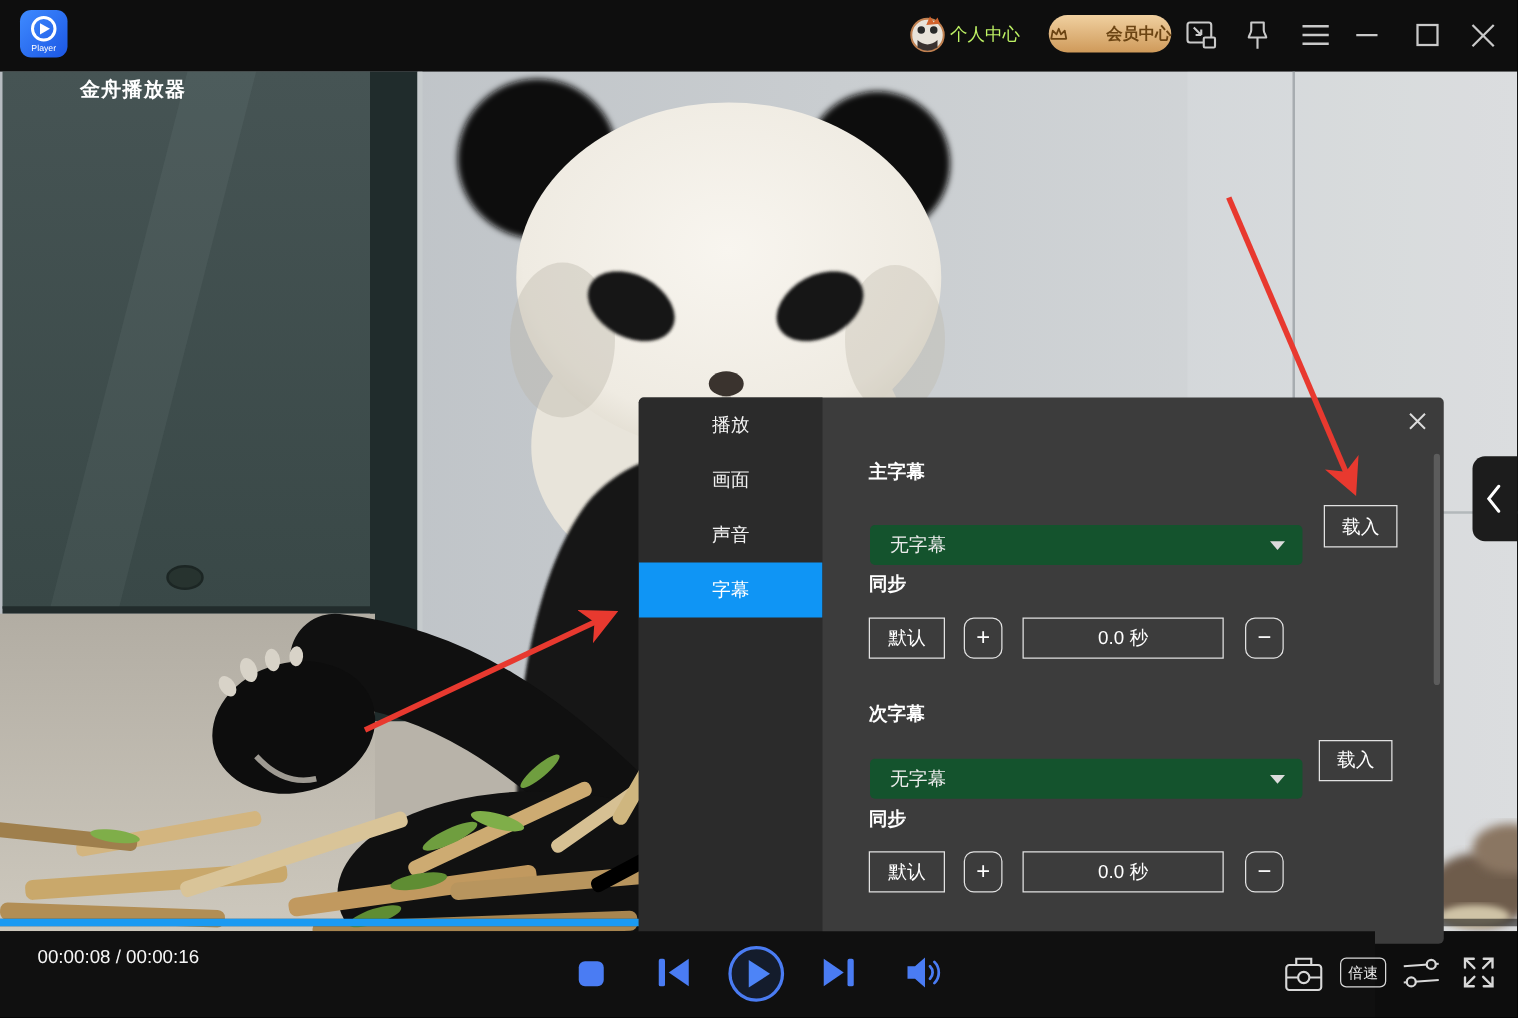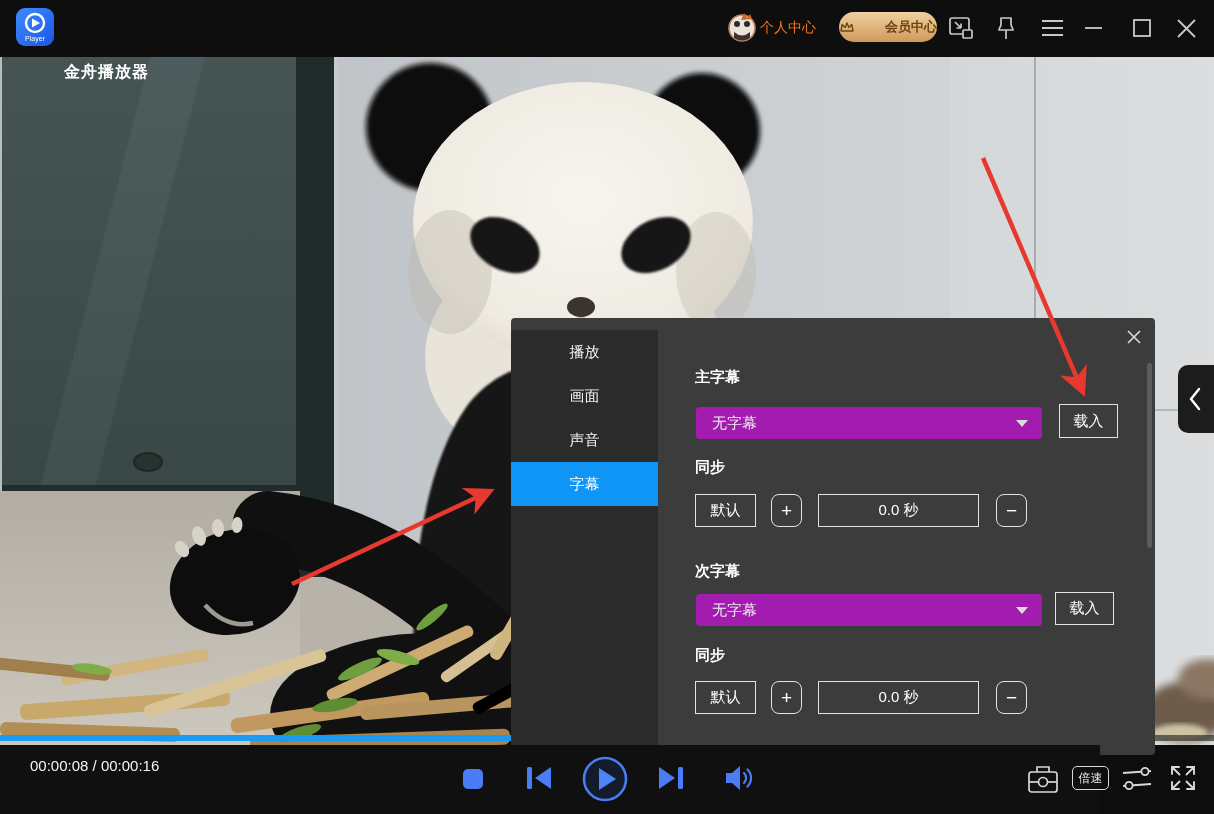--- a/index.html
+++ b/index.html
@@ -6,46 +6,46 @@
   html,body { width:1214px; height:814px; background:#000; overflow:hidden;
               font-family:"Liberation Sans", sans-serif; }
   #app { position:relative; width:1214px; height:814px; background:#0d0d0d; overflow:hidden; }
 
   
   .titlebar { position:absolute; left:0; top:0; width:1214px; height:57px; background:#0e0e0e; z-index:30; }
   .logo { position:absolute; left:16px; top:8px; width:38px; height:38px; border-radius:9px;
           background:linear-gradient(135deg,#3f8bff,#1b56e4); }
   .app-title { position:absolute; left:64px; top:18px; color:#fff; font-size:16px; font-weight:bold; letter-spacing:1px;margin-top:44px; }
   .avatar { position:absolute; left:727px; top:12px; width:30px; height:30px; }
-  .user-center { position:absolute; left:760px; top:19px; color:#f97316; font-size:14px; }
+  .user-center { position:absolute; left:760px; top:19px; color:#bef264; font-size:14px; }
   .member-btn { position:absolute; left:839px; top:12px; width:98px; height:30px; border-radius:15px;
                 background:linear-gradient(180deg,var(--member-from,#f0d0a0),var(--member-to,#cf9a5a));
                 display:flex; align-items:center; justify-content:space-between; gap:5px;
                 color:var(--member-text,#6b4413); font-size:13px; font-weight:bold; }
   .tb-icon { position:absolute; top:13px; width:30px; height:30px; }
 
   
   .scene { position:absolute; left:0; top:57px; width:1214px; height:688px; z-index:1; }
 
   
   .progress { position:absolute; left:0; top:735px; width:1214px; height:6px; background:rgba(12,12,12,.55); z-index:5; }
   .progress-fill { height:6px; background:var(--progress,#1b9af2); width:50%; }
 
   
   .panel { position:absolute; left:511px; top:318px; width:644px; height:437px; z-index:20;
            background:#3c3c3c; border-radius:4px; }
   .panel-sidebar { position:absolute; left:0; top:0; width:147px; height:437px; background:#2b2b2b;
-                   border-radius:4px 0 0 4px; overflow:hidden;margin-top:12px; }
+                   border-radius:4px 0 0 4px; overflow:hidden; }
   .tab { height:44px; display:flex; align-items:center; justify-content:center;
          color:#f2f2f2; font-size:15px; cursor:default; }
   .tab.active { background:var(--active-tab,#0f95f5); color:#fff; }
   .panel-close { position:absolute; right:13px; top:11px; width:16px; height:16px; }
   .p-label { position:absolute; color:#fff; font-size:15px; font-weight:bold; }
-  .dropdown { position:absolute; left:185px; width:346px; height:32px; background:#a21caf; border-radius:4px;
-              display:flex; align-items:center; color:#ececec; font-size:15px; padding-left:16px; }
+  .dropdown { position:absolute; left:185px; width:346px; height:32px; background:#14532d; border-radius:4px;
+              display:flex; align-items:center; color:#ececec; font-size:15px; padding-left:16px;margin-top:13px; }
   .dd-caret { position:absolute; right:14px; top:13px; width:0; height:0;
               border-left:6px solid transparent; border-right:6px solid transparent; border-top:7px solid #dcdcdc; }
   .btn-outline { position:absolute; border:1px solid rgba(255,255,255,.85); border-radius:0; background:transparent;
                  color:#fff; font-size:15px; display:flex; align-items:center; justify-content:center;
                  font-family:"Liberation Sans", sans-serif; }
   .btn-sq { border-radius:8px; width:31px; height:33px; font-size:19px; }
   .scrollbar { position:absolute; left:636px; top:45px; width:5px; height:185px; background:#5c5c5c; border-radius:3px; }
 
   
   .flyout { position:absolute; left:1178px; top:365px; width:36px; height:68px; background:#1c1c1c;

